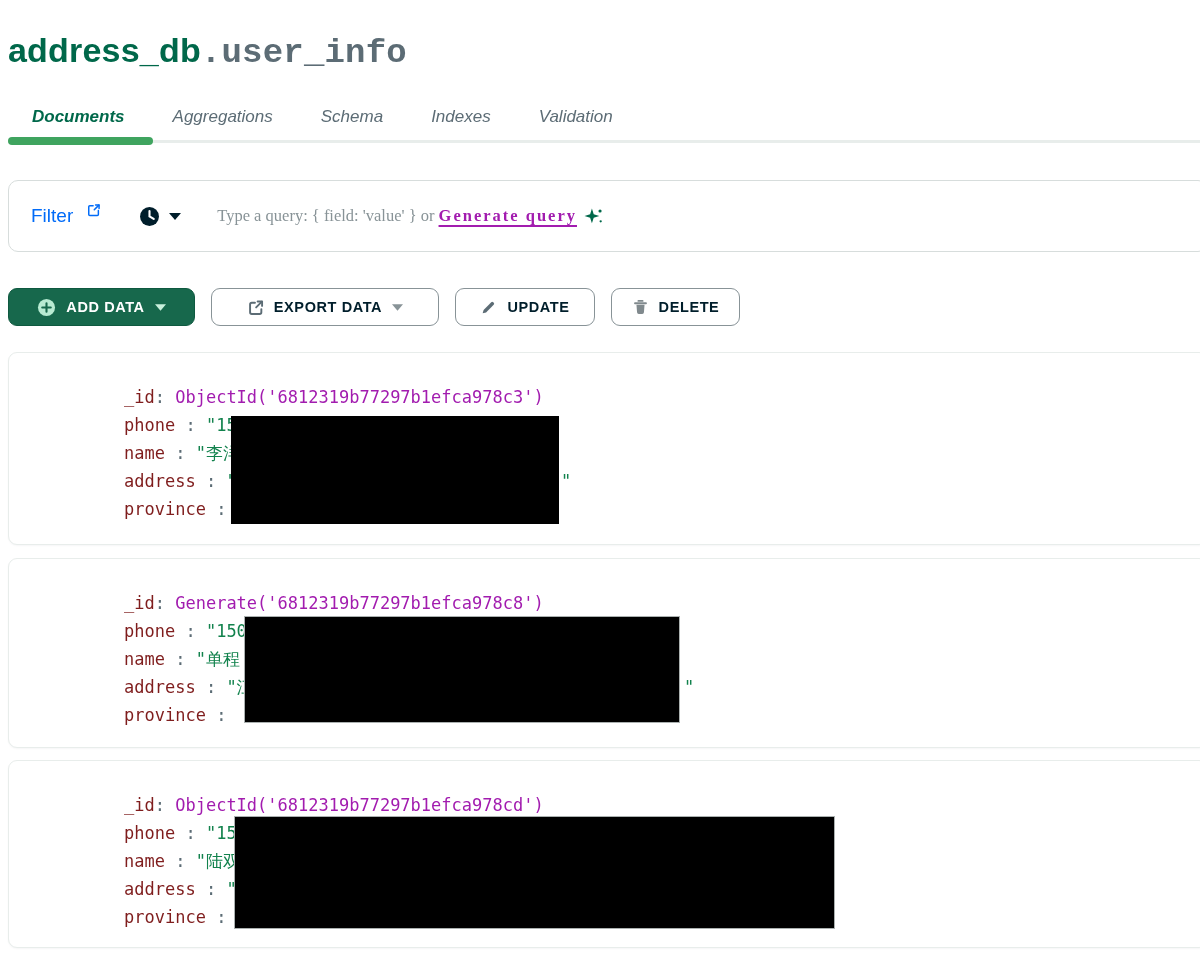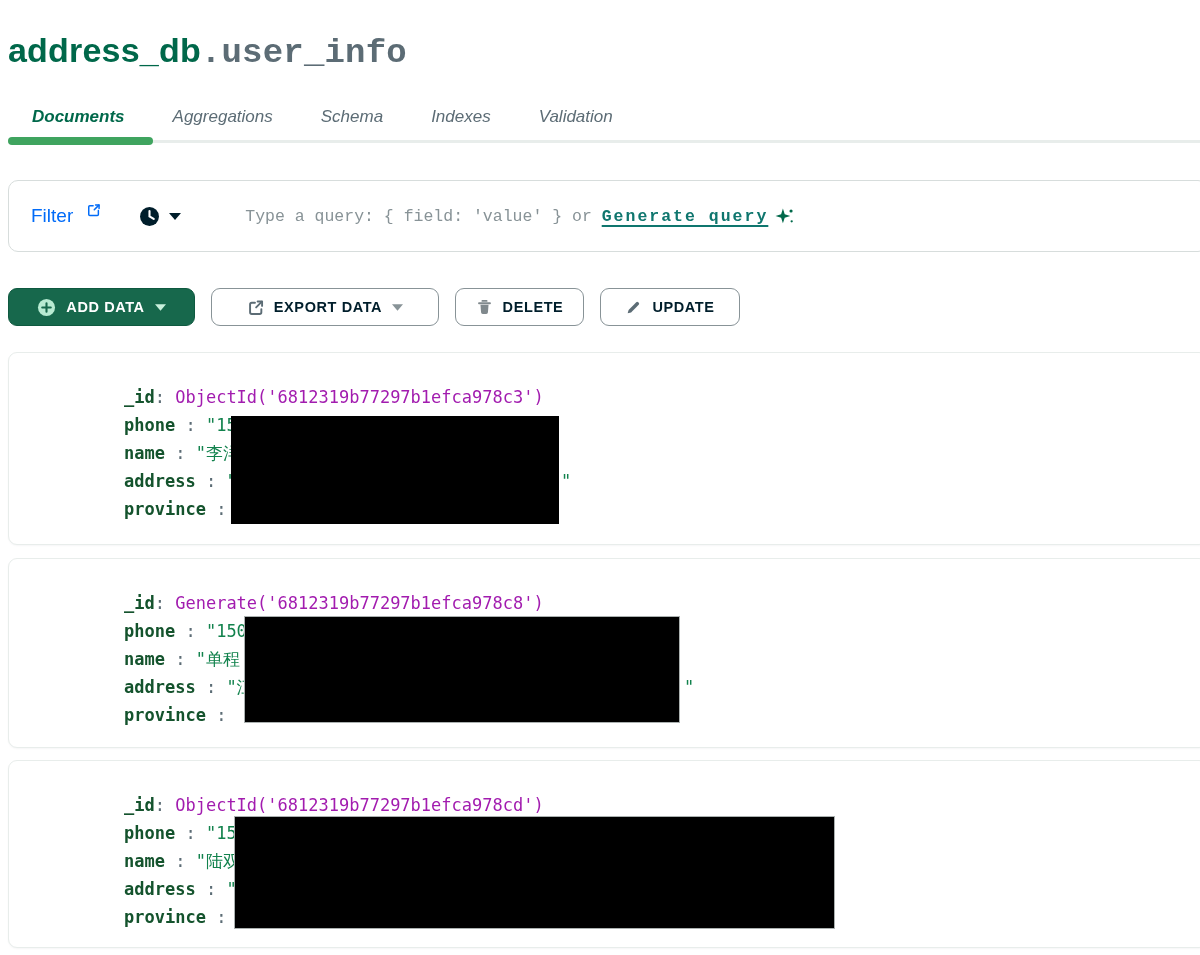--- a/index.html
+++ b/index.html
@@ -24,24 +24,24 @@
   
   .filter-bar{
     left:8px;top:180px;width:1200px;height:72px;border:1px solid #D7DDDC;
     border-radius:10px;display:flex;align-items:center;background:#fff;box-sizing:border-box;
   }
   .filter-link{margin-left:22px;display:inline-flex;align-items:flex-start;gap:14px;
     color:#016BF8;font-size:19px;cursor:pointer;}
   .filter-link svg{margin-top:-2px;}
   .history-btn{margin-left:38px;display:inline-flex;align-items:center;gap:9px;
     background:none;border:none;padding:0;cursor:pointer;}
-  .query{margin-left:64px;font-family:Liberation Mono, monospace;font-size:16.5px;
+  .query{margin-left:36px;font-family:Liberation Serif, serif;font-size:16.5px;
     color:#889397;white-space:pre;display:inline-flex;align-items:center;}
   .ph{white-space:pre;}
-  .genq{color:#0f766e;font-weight:700;text-decoration:underline;cursor:pointer;
+  .genq{color:#a21caf;font-weight:700;text-decoration:underline;cursor:pointer;
     text-underline-offset:4px;text-decoration-thickness:2px;letter-spacing:2px;}
   .sparkle{margin-left:7px;}
 
   
   .toolbar{left:8px;top:288px;display:flex;gap:16px;}
   .btn{height:38px;display:inline-flex;align-items:center;justify-content:center;gap:10px;
     border-radius:9px;font-family:"Liberation Sans",sans-serif;font-size:14.5px;font-weight:700;
     letter-spacing:.6px;cursor:pointer;box-sizing:border-box;
     background:#fff;border:1px solid #889397;color:#001E2B;}
   .btn-add{width:187px;background:#17684C;border:1px solid #0f5940;color:#fff;}
@@ -50,21 +50,21 @@
   .btn-delete{width:129px;}
 
   
   .doc-card{left:8px;width:1200px;background:#fff;border:1px solid #E8EDEB;border-radius:9px;
     box-sizing:border-box;box-shadow:0 1px 2px rgba(0,30,43,.04);padding:30px 0 0 115px;}
   .card-1{top:352px;height:193px;}
   .card-2{top:558px;height:190px;}
   .card-3{top:760px;height:188px;}
   .mono-row{font-family:"DejaVu Sans Mono",monospace;font-size:17px;line-height:28px;
     height:28px;white-space:pre;}
-  .k{font-weight:700;color:#14532d;}
+  .k{font-weight:400;color:#7f1d1d;}
   .sep{color:#5C6C75;}
   .v-oid{color:#a21caf;}
   .v-str{color:#12824D;}
 
   .redact{position:absolute;background:#000;border:1px solid #ABB1B0;box-sizing:border-box;z-index:2;}
   .card-1 .redact{left:222px;top:63px;width:328px;height:108px;border:none;}
   .card-2 .redact{left:235px;top:57px;width:436px;height:107px;}
   .card-3 .redact{left:225px;top:55px;width:601px;height:113px;}
   .tail{position:absolute;z-index:3;font-family:"DejaVu Sans Mono",monospace;font-size:17px;
     line-height:28px;top:114px;}
@@ -131,32 +131,32 @@
     <svg width="17" height="17" viewBox="0 0 16 16">
       <path d="M7.5 3.5h-3A1.6 1.6 0 0 0 2.9 5.1v7.4a1.6 1.6 0 0 0 1.6 1.6h7.4a1.6 1.6 0 0 0 1.6-1.6v-3" fill="none" stroke="#5C6C75" stroke-width="1.8" stroke-linecap="round"></path>
       <path d="M10 2.3h4.2v4.2" fill="none" stroke="#5C6C75" stroke-width="1.8" stroke-linejoin="round" stroke-linecap="round"></path>
       <path d="M14 2.5L8.6 7.9" stroke="#5C6C75" stroke-width="1.8" stroke-linecap="round"></path>
     </svg>
     <span>EXPORT DATA</span>
     <svg width="11" height="7" viewBox="0 0 12 7">
       <path d="M0 0h12L6 7z" fill="#889397"></path>
     </svg>
   </button>
+  <button class="btn btn-update">
+    <svg width="17" height="17" viewBox="0 0 16 16">
+      <path d="M2.5 13.5l.9-3.2 7.2-7.2a1.3 1.3 0 0 1 1.8 0l.5.5a1.3 1.3 0 0 1 0 1.8l-7.2 7.2-3.2.9z" fill="#5C6C75"></path>
+    </svg>
+    <span>UPDATE</span>
+  </button>
   <button class="btn btn-delete">
     <svg width="17" height="17" viewBox="0 0 16 16">
       <path d="M6 1.8h4M2.8 4h10.4" stroke="#80898D" stroke-width="1.7" stroke-linecap="round"></path>
       <path d="M4.2 5.4h7.6l-.55 7.1a1.6 1.6 0 0 1-1.6 1.5H6.35a1.6 1.6 0 0 1-1.6-1.5L4.2 5.4z" fill="#80898D"></path>
     </svg>
     <span>DELETE</span>
-  </button>
-  <button class="btn btn-update">
-    <svg width="17" height="17" viewBox="0 0 16 16">
-      <path d="M2.5 13.5l.9-3.2 7.2-7.2a1.3 1.3 0 0 1 1.8 0l.5.5a1.3 1.3 0 0 1 0 1.8l-7.2 7.2-3.2.9z" fill="#5C6C75"></path>
-    </svg>
-    <span>UPDATE</span>
   </button>
 </div>
 
 <section class="abs doc-card card-1">
   <div class="mono-row"><span class="k">_id</span><span class="sep">: </span><span class="v-oid">ObjectId('6812319b77297b1efca978c3')</span></div>
   <div class="mono-row"><span class="k">phone</span><span class="sep"> : </span><span class="v-str">"15</span></div>
   <div class="mono-row"><span class="k">name</span><span class="sep"> : </span><span class="v-str">"李洋</span></div>
   <div class="mono-row"><span class="k">address</span><span class="sep"> : </span><span class="v-str">"</span></div>
   <div class="mono-row"><span class="k">province</span><span class="sep"> : </span><span class="v-str"></span></div>
   <div class="redact"></div>

